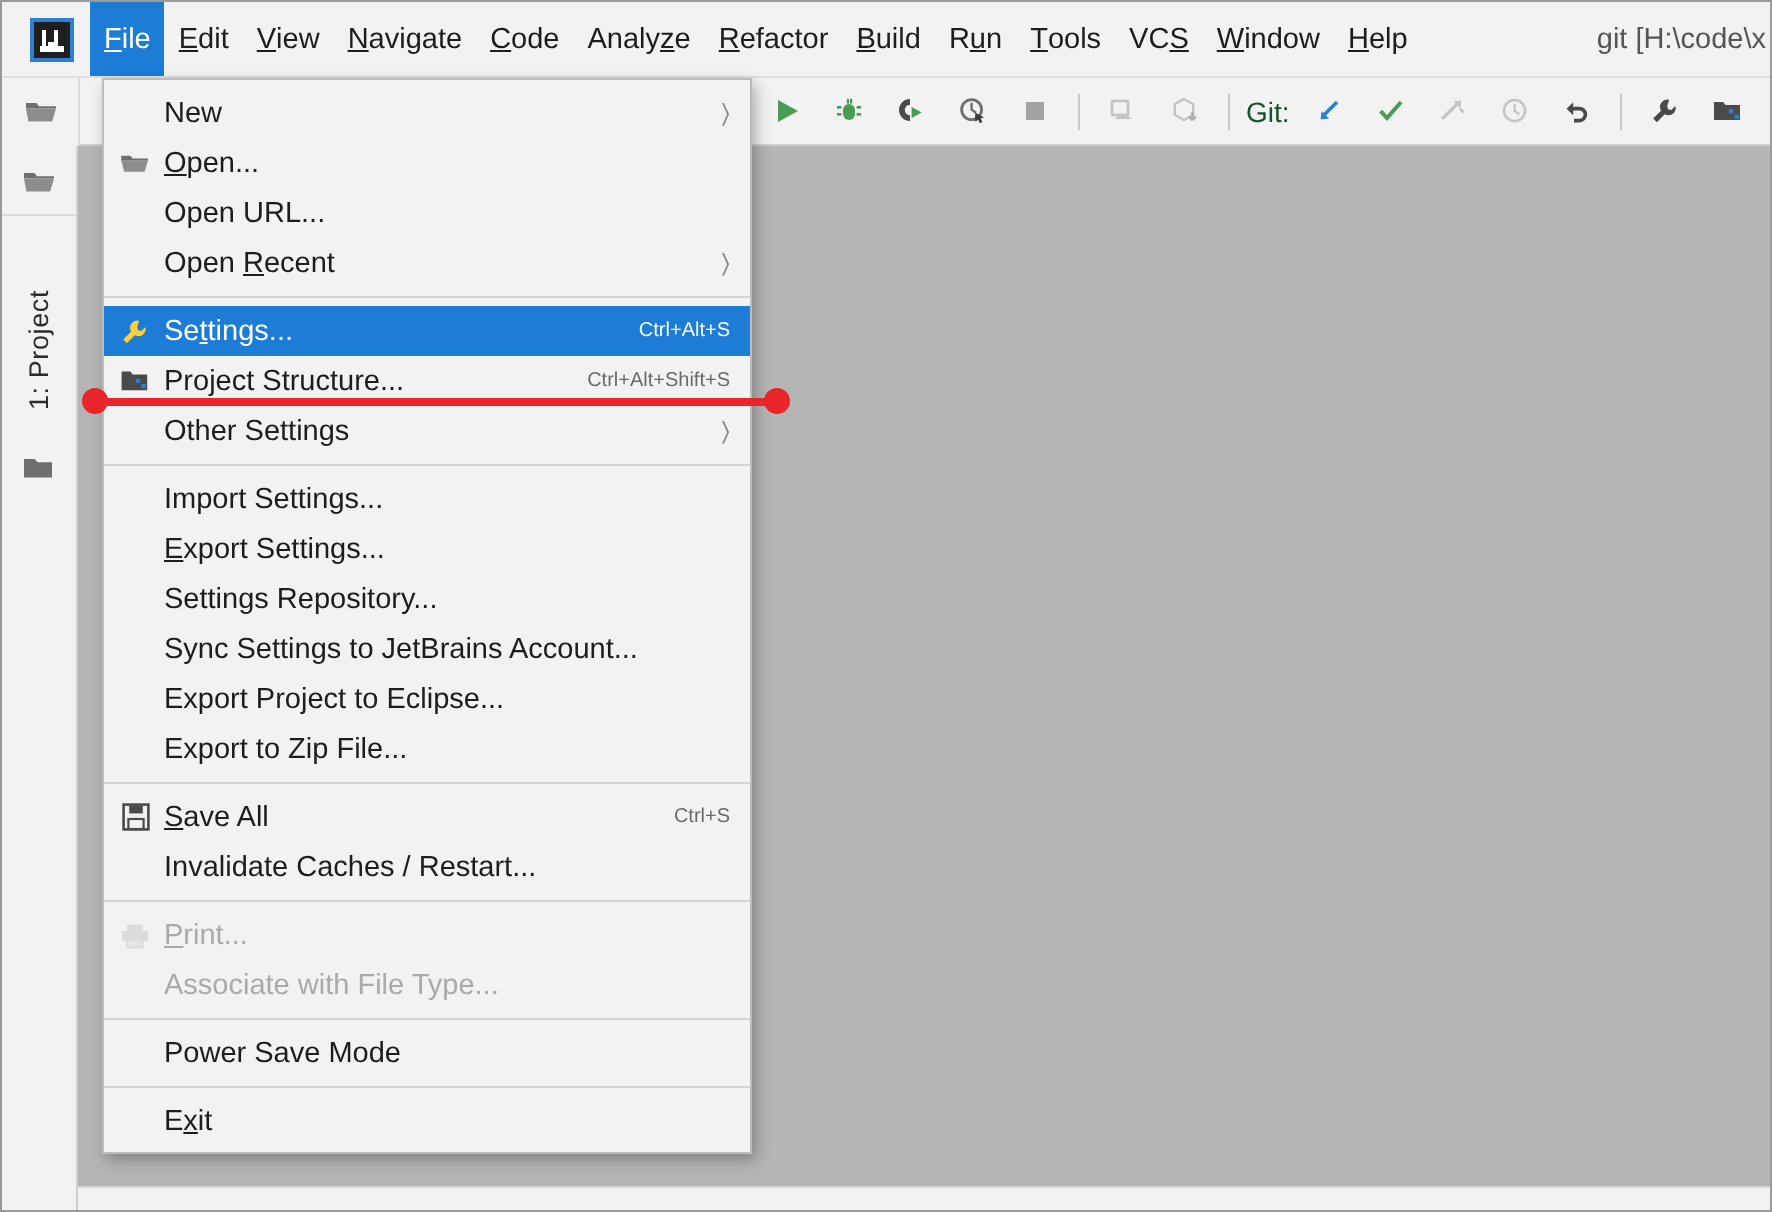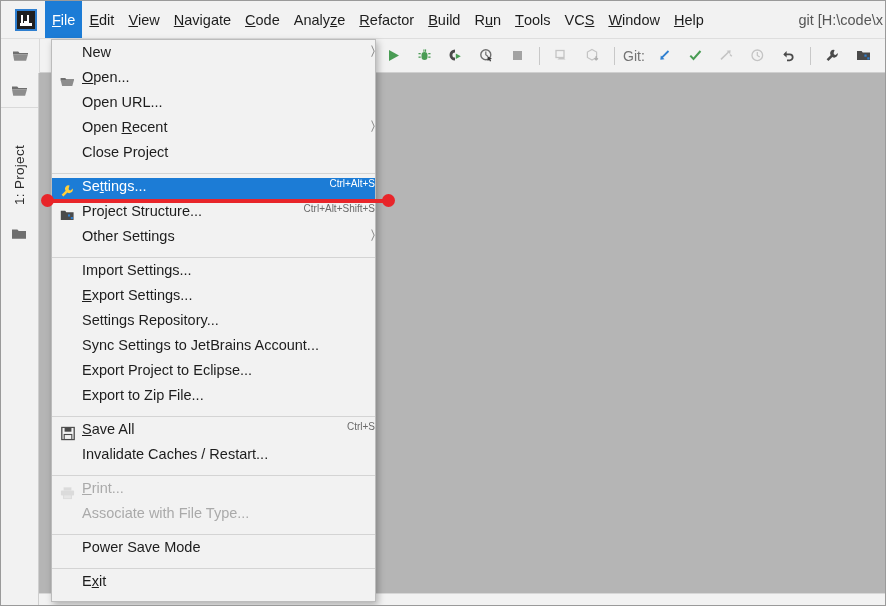--- a/index.html
+++ b/index.html
@@ -135,21 +135,21 @@
     display: flex; align-items: center; justify-content: center;
     cursor: default;
   }
   .tb-sep {
     width: 1px; height: 18px;
     background: #c8c8c8;
     margin: 0 6px;
   }
   .tb-label {
     font-size: 14px;
-    color: #737373;
+    color: #14532d;
     padding: 0 4px 0 2px;
     white-space: nowrap;
   }
 
   
   .left-strip {
     position: absolute;
     left: 0; top: 72px;
     width: 38px;
     bottom: 0;
@@ -220,23 +220,25 @@
     border: 1px solid #bcbcbc;
     box-shadow: 2px 3px 7px rgba(0,0,0,0.28);
     box-sizing: border-box;
     padding: 4px 0 3px 0;
     z-index: 40;
   }
   .mi {
     position: relative;
     height: 25px;
     display: flex;
+    align-items: center;
     font-size: 14.5px;
     color: #1d1d1d;
     padding-left: 30px;
+    padding-right: 10px;
     cursor: default;
     box-sizing: border-box;
   }
   .mi.selected {
     background: #1c7cd6;
     color: #ffffff;
     gap: 16px;
   }
   .mi.disabled {
     color: #aaaaaa;
@@ -465,23 +467,20 @@
         </span>
         <span class="mi-label"><u>O</u>pen...</span>
       </div>
       <div class="mi">
         <span class="mi-label">Open URL...</span>
       </div>
       <div class="mi">
         <span class="mi-label">Open <u>R</u>ecent</span>
         <span class="mi-arrow">〉</span>
       </div>
-      <div class="mi">
-        <span class="mi-label">Close Project</span>
-      </div>
       <div class="msep"></div>
       <div class="mi selected" style="background: rgb(28, 124, 214);">
         <span class="mi-icon" style="filter: brightness(1.35);">
           <svg width="15" height="15" viewBox="0 0 15 15">
             <path d="M9.6 1.9a3.6 3.6 0 0 0-4 5.4l-4 4 1.8 1.8 4-4a3.6 3.6 0 0 0 5.3-4.1l-2 2-1.7-.4-.4-1.7z" fill="#d8992b"></path>
           </svg>
         </span>
         <span class="mi-label">Se<u>t</u>tings...</span>
         <span class="mi-accel">Ctrl+Alt+S</span>
       </div>

